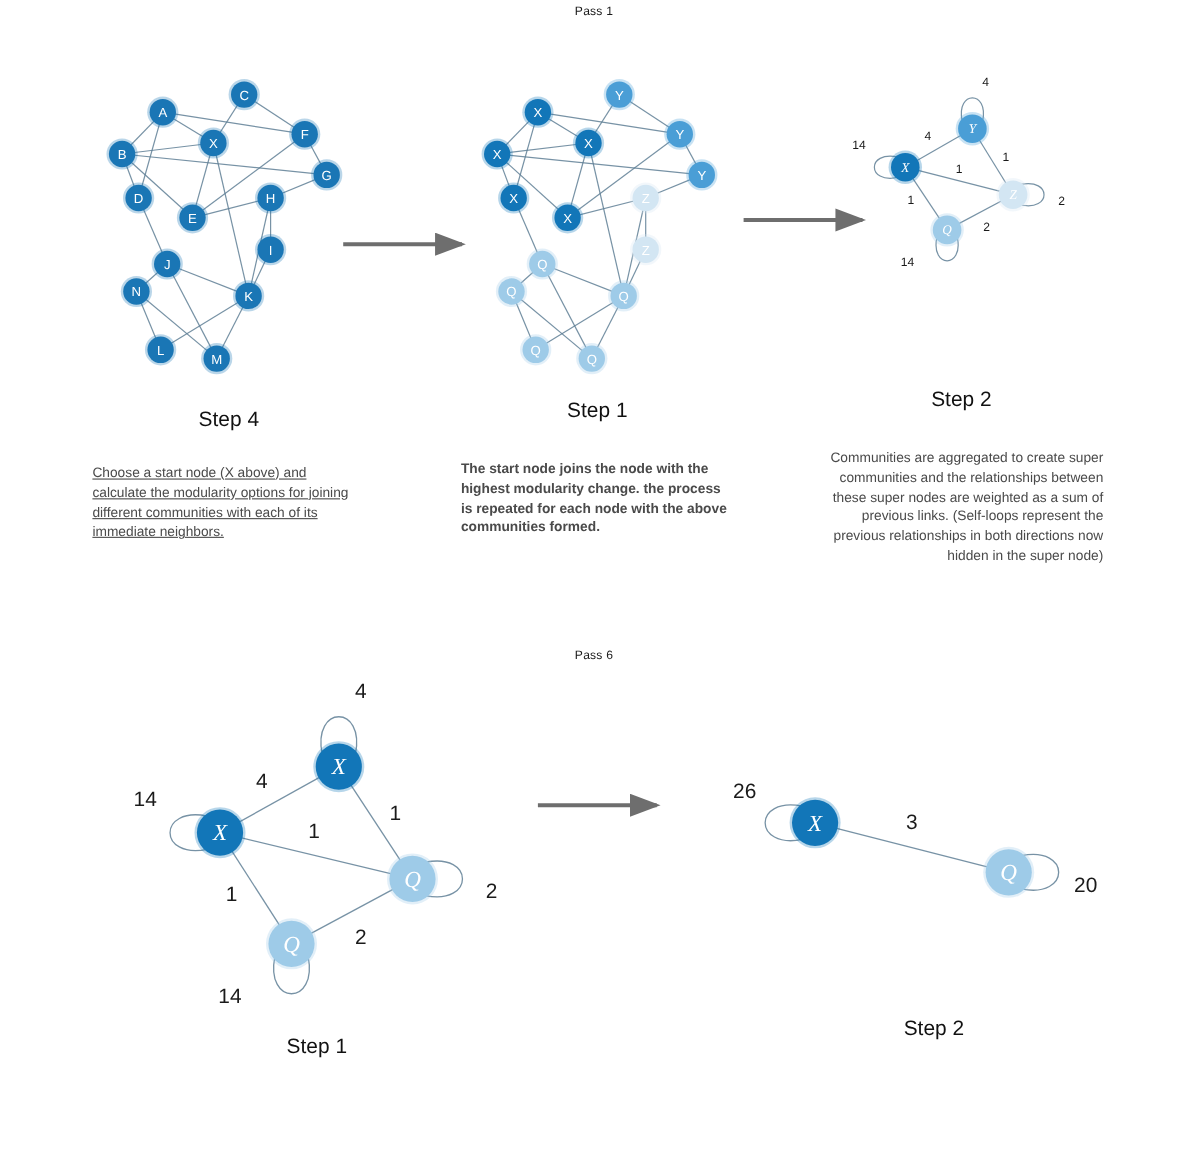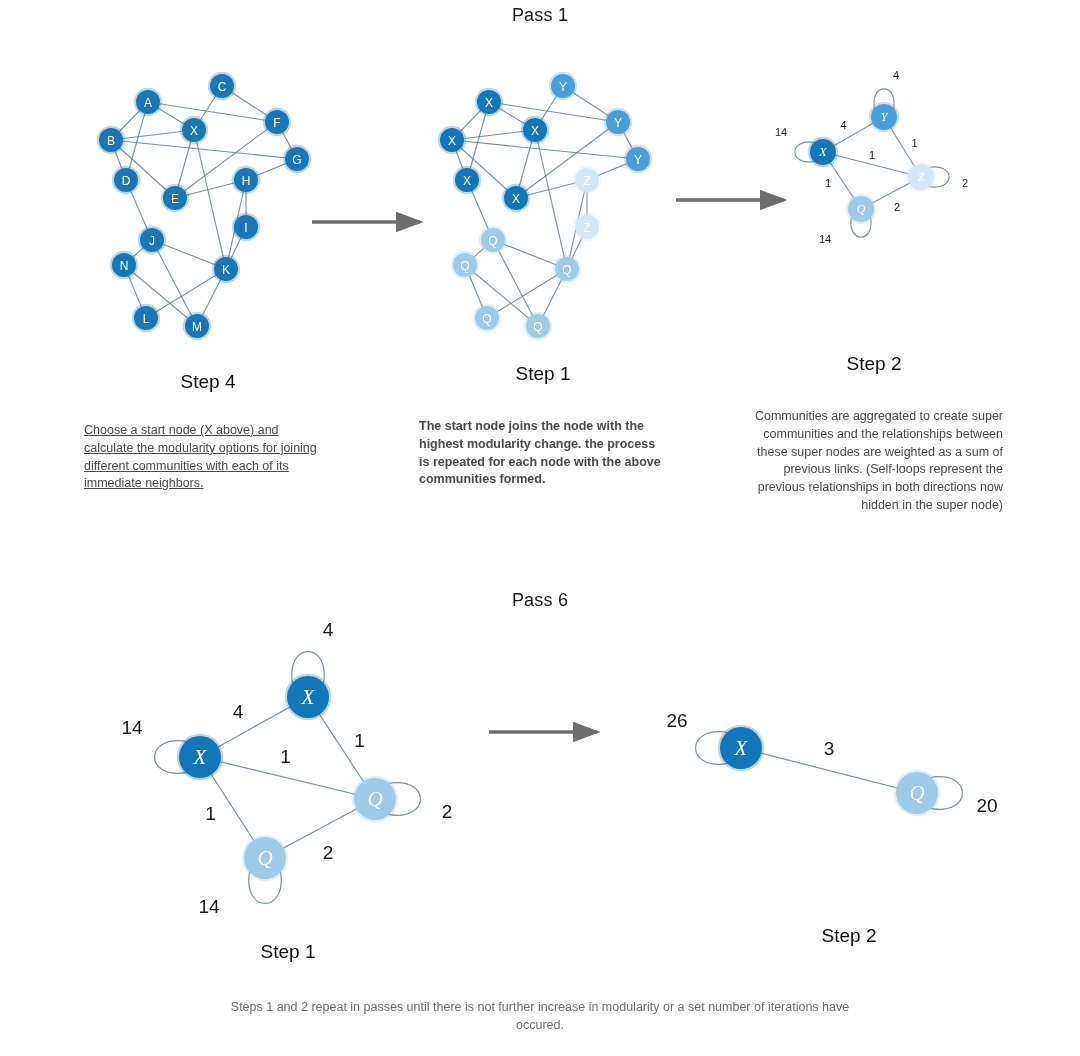--- a/index.html
+++ b/index.html
@@ -4,21 +4,21 @@
 <style>
   html,body{margin:0;padding:0;background:#ffffff;}
   body{
     width:1080px;height:1056px;position:relative;overflow:hidden;
     font-family:"Liberation Sans", sans-serif;color:#231f20;
   }
   .canvas{position:absolute;inset:0;width:1080px;height:1056px;}
   svg.layer{position:absolute;left:0;top:0;width:1080px;height:1056px;overflow:visible;}
 
   .pass-title{
-    position:absolute;text-align:center;font-size:18px;color:#1a1a1a;
+    position:absolute;text-align:center;font-size:11px;color:#1a1a1a;
     font-family:"Liberation Sans", sans-serif;letter-spacing:.2px;
   }
   .step-title{
     position:absolute;text-align:center;font-size:19px;color:#111111;
     font-family:"Liberation Sans", sans-serif;
   }
   .caption{
     position:absolute;font-size:12.5px;line-height:1.42;color:#4a4a4a;
     font-family:"Liberation Sans", sans-serif;
   }
@@ -359,15 +359,14 @@
       <div class="step-title" style="left: 108px; top: 371px; width: 200px;">Step 4</div>
       <div class="caption" style="left: 84px; top: 422px; width: 245px; text-decoration: underline;">Choose a start node (X above) and calculate the modularity options for joining different communities with each of its immediate neighbors.</div>
       <div class="step-title" style="left: 443px; top: 363px; width: 200px;">Step 1</div>
       <div class="caption" style="left: 419px; top: 418px; width: 248px; font-weight: bold;">The start node joins the node with the highest modularity change. the process is repeated for each node with the above communities formed.</div>
       <div class="step-title" style="left: 774px; top: 353px; width: 200px;">Step 2</div>
       <div class="caption" style="left: 753px; top: 408px; width: 250px; text-align: right;">Communities are aggregated to create super communities and the relationships between these super nodes are weighted as a sum of previous links. (Self-loops represent the previous relationships in both directions now hidden in the super node)</div>
       <div class="step-title" style="left: 188px; top: 941px; width: 200px;">Step 1</div>
       <div class="step-title" style="left: 749px; top: 925px; width: 200px;">Step 2</div>
     </div>
 
-  <div class="footnote" style="left:220px;top:998px;width:640px;">Steps 1 and 2 repeat in passes until there is not further increase in modularity or a set number of iterations have occured.</div>
 
 </div>
 
 </body></html>

